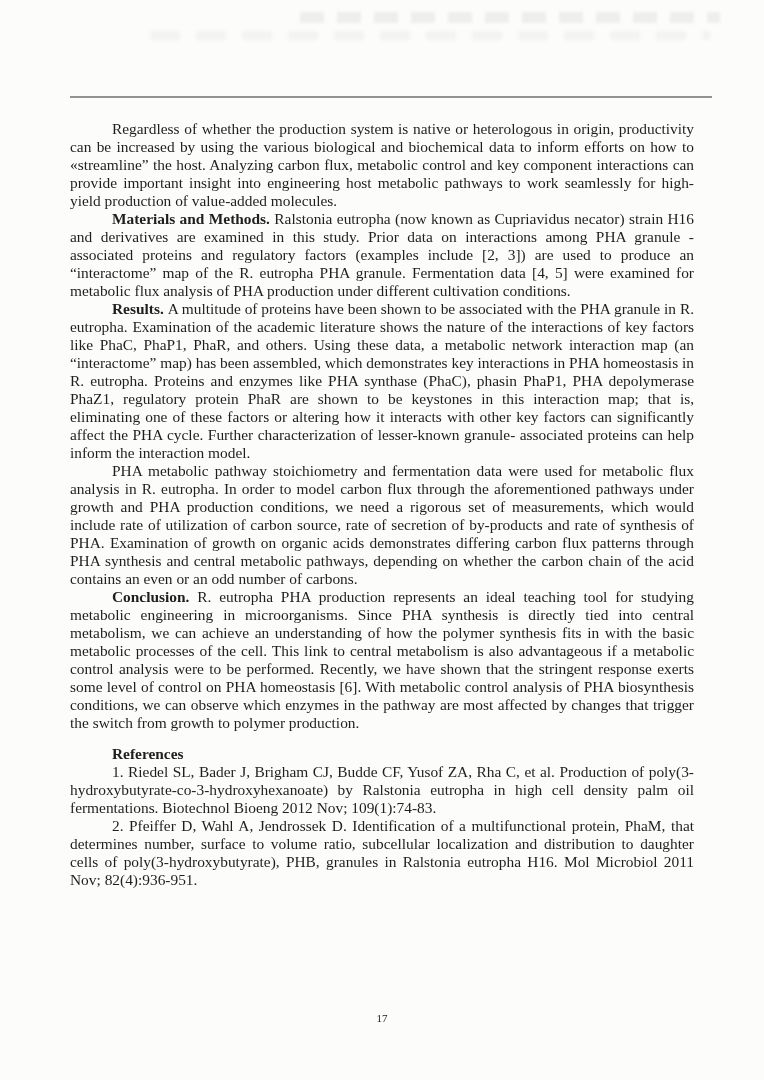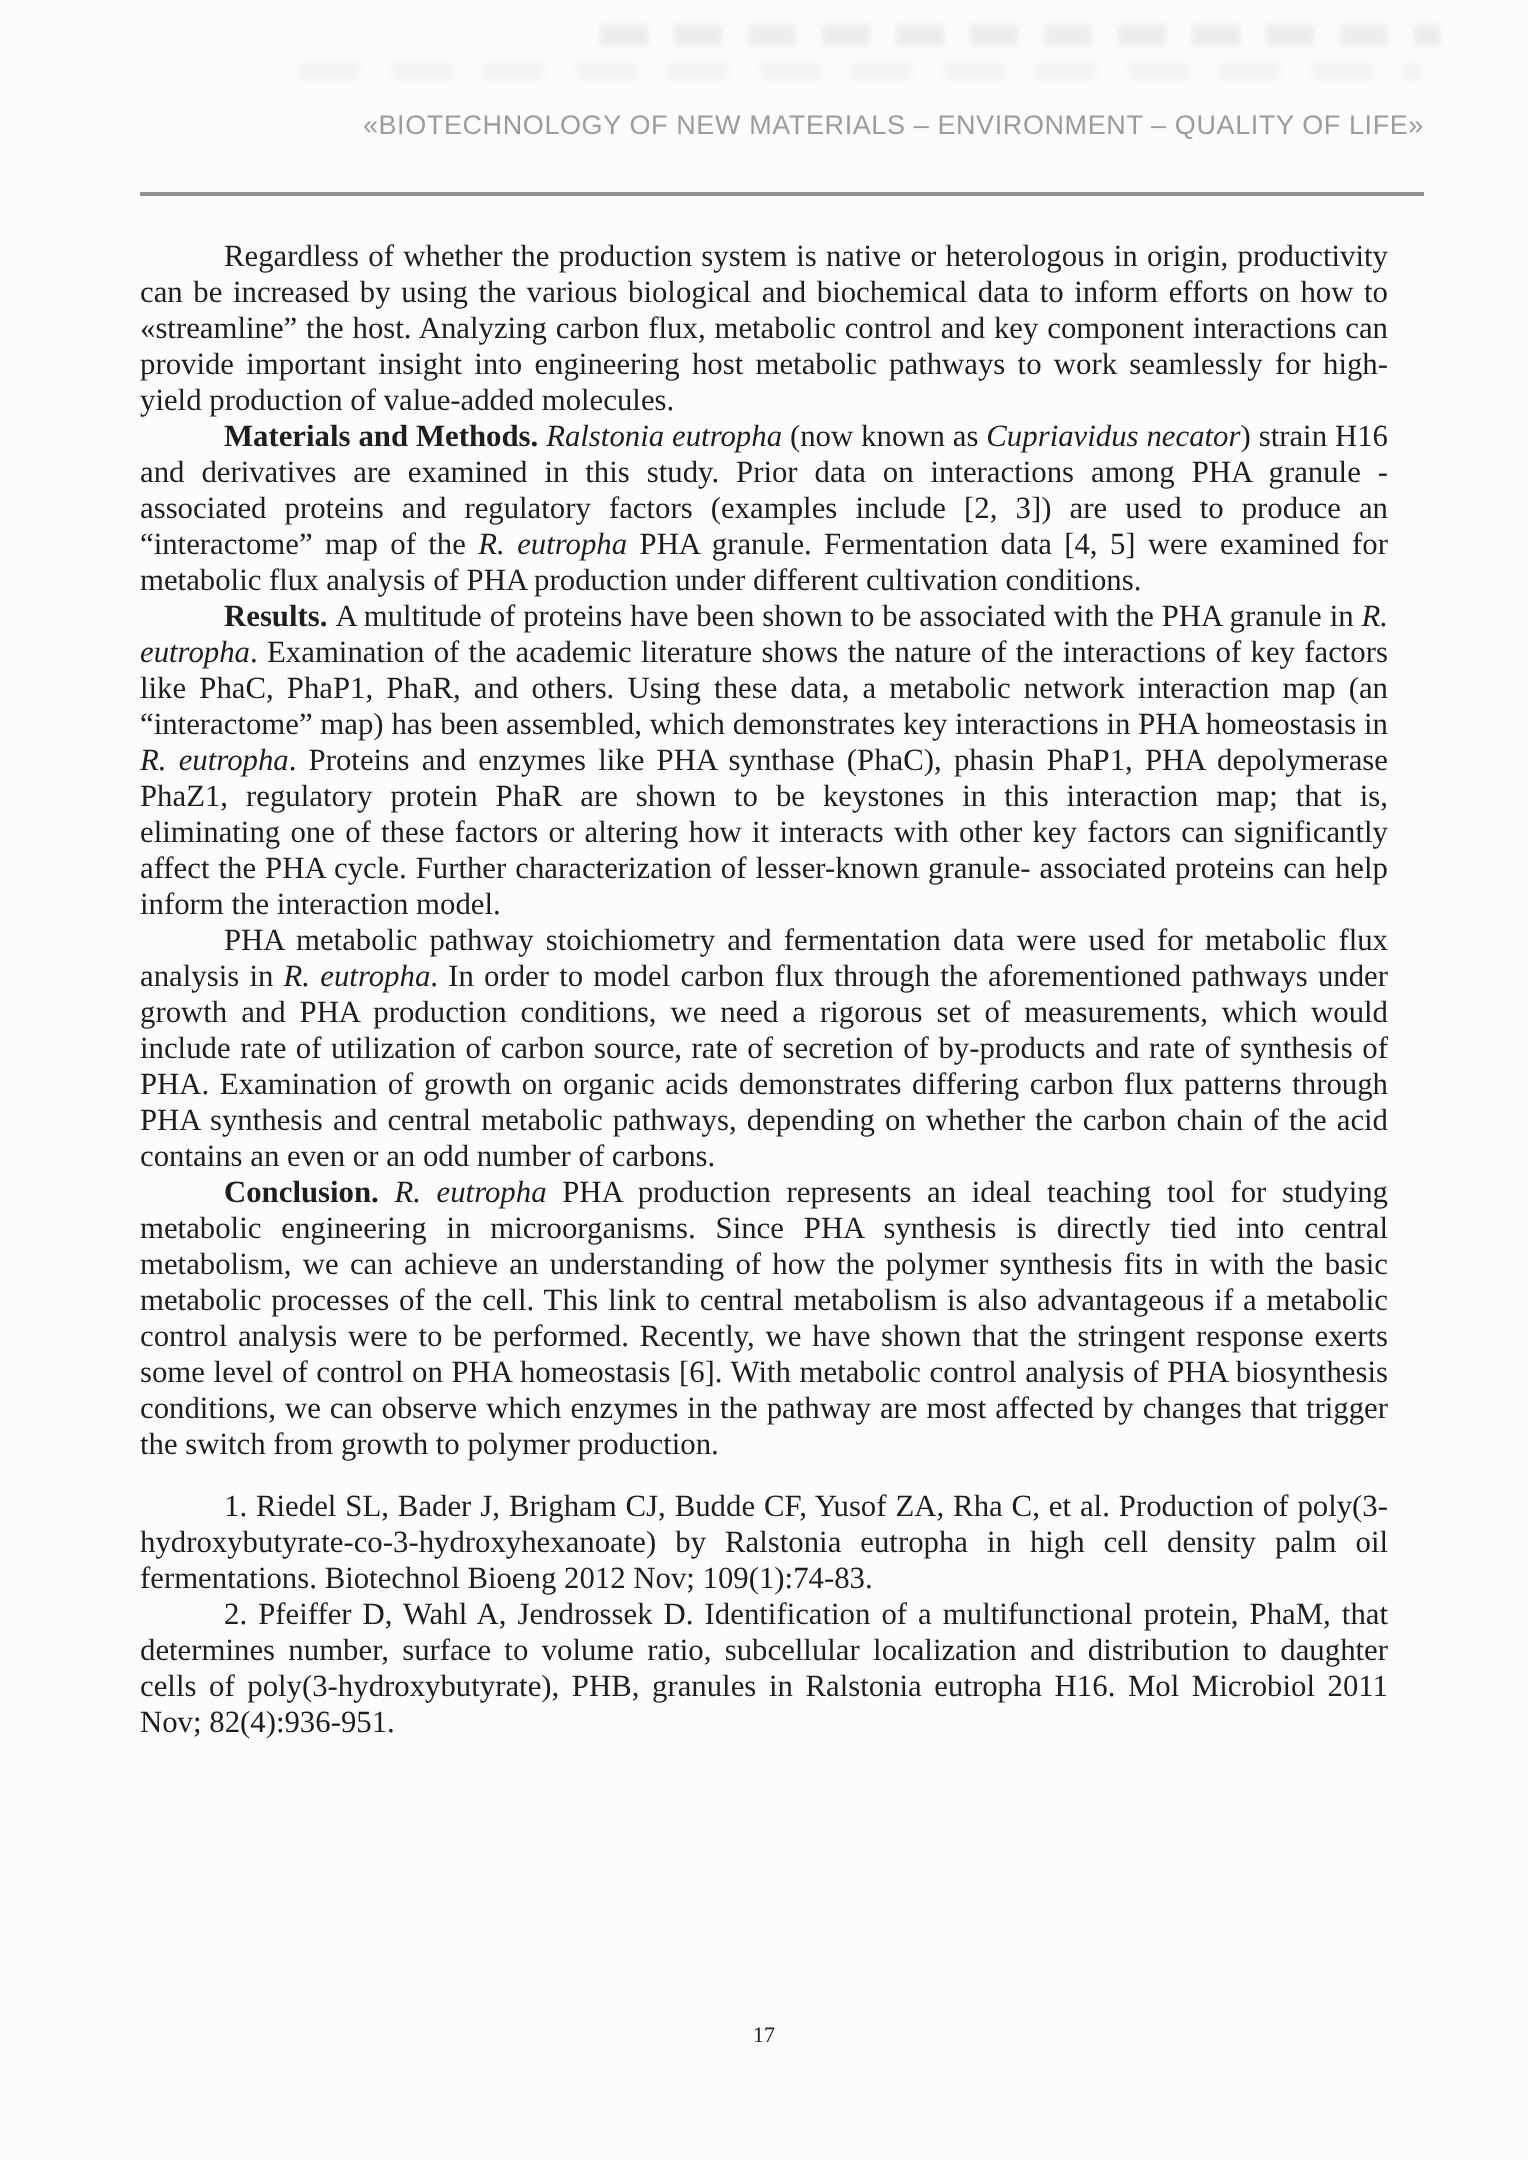--- a/index.html
+++ b/index.html
@@ -57,21 +57,21 @@
     font-size: 15.4px;
     line-height: 18px;
     color: #1e1e1e;
     text-align: justify;
   }
   .content p {
     margin: 0;
     text-indent: 42px;
   }
   .b { font-weight: bold; }
-  .i { font-style: italic; }
+  .i { }
   .references { margin-top: 13px; }
   .references .ref-heading { font-weight: bold; }
   .page-number {
     position: absolute;
     top: 1012px; left: 0;
     width: 764px;
     text-align: center;
     font-family: "Liberation Serif", serif;
     font-size: 11px;
     color: #222222;
@@ -79,34 +79,34 @@
 </style>
 </head>
 <body>
 
 <div class="page">
 
   <div class="bleed-a"></div>
   <div class="bleed-b"></div>
 
   <div class="page-header">
-    <div>«BIOTECHNOLOGY OF NEW MATERIALS – ENVIRONMENT – QUALITY OF LIFE»</div>
   </div>
 
   <div class="header-rule"></div>
 
   <div class="content">
     <div>
         <p><span>Regardless of whether the production system is native or heterologous in origin, productivity can be increased by using the various biological and biochemical data to inform efforts on how to «streamline” the host. Analyzing carbon flux, metabolic control and key component interactions can provide important insight into engineering host metabolic pathways to work seamlessly for high-yield production of value-added molecules.</span></p>
         <p><span class="b">Materials and Methods. </span><span class="i">Ralstonia eutropha</span><span> (now known as </span><span class="i">Cupriavidus necator</span><span>) strain H16 and derivatives are examined in this study. Prior data on interactions among PHA granule - associated proteins and regulatory factors (examples include [2, 3]) are used to produce an “interactome” map of the </span><span class="i">R. eutropha</span><span> PHA granule. Fermentation data [4, 5] were examined for metabolic flux analysis of PHA production under different cultivation conditions.</span></p>
         <p><span class="b">Results. </span><span>A multitude of proteins have been shown to be associated with the PHA granule in </span><span class="i">R. eutropha</span><span>. Examination of the academic literature shows the nature of the interactions of key factors like PhaC, PhaP1, PhaR, and others. Using these data, a metabolic network interaction map (an “interactome” map) has been assembled, which demonstrates key interactions in PHA homeostasis in </span><span class="i">R. eutropha</span><span>. Proteins and enzymes like PHA synthase (PhaC), phasin PhaP1, PHA depolymerase PhaZ1, regulatory protein PhaR are shown to be keystones in this interaction map; that is, eliminating one of these factors or altering how it interacts with other key factors can significantly affect the PHA cycle. Further characterization of lesser-known granule- associated proteins can help inform the interaction model.</span></p>
         <p><span>PHA metabolic pathway stoichiometry and fermentation data were used for metabolic flux analysis in </span><span class="i">R. eutropha</span><span>. In order to model carbon flux through the aforementioned pathways under growth and PHA production conditions, we need a rigorous set of measurements, which would include rate of utilization of carbon source, rate of secretion of by-products and rate of synthesis of PHA. Examination of growth on organic acids demonstrates differing carbon flux patterns through PHA synthesis and central metabolic pathways, depending on whether the carbon chain of the acid contains an even or an odd number of carbons.</span></p>
         <p><span class="b">Conclusion. </span><span class="i">R. eutropha</span><span> PHA production represents an ideal teaching tool for studying metabolic engineering in microorganisms. Since PHA synthesis is directly tied into central metabolism, we can achieve an understanding of how the polymer synthesis fits in with the basic metabolic processes of the cell. This link to central metabolism is also advantageous if a metabolic control analysis were to be performed. Recently, we have shown that the stringent response exerts some level of control on PHA homeostasis [6]. With metabolic control analysis of PHA biosynthesis conditions, we can observe which enzymes in the pathway are most affected by changes that trigger the switch from growth to polymer production.</span></p>
       </div>
     <div class="references">
+      <p class="ref-heading">References</p>
       <div>
           <p>1. Riedel SL, Bader J, Brigham CJ, Budde CF, Yusof ZA, Rha C, et al. Production of poly(3- hydroxybutyrate-co-3-hydroxyhexanoate) by Ralstonia eutropha in high cell density palm oil fermentations. Biotechnol Bioeng 2012 Nov; 109(1):74-83.</p>
           <p>2. Pfeiffer D, Wahl A, Jendrossek D. Identification of a multifunctional protein, PhaM, that determines number, surface to volume ratio, subcellular localization and distribution to daughter cells of poly(3-hydroxybutyrate), PHB, granules in Ralstonia eutropha H16. Mol Microbiol 2011 Nov; 82(4):936-951.</p>
         </div>
     </div>
   </div>
 
   <div class="page-number">17</div>
 
 </div>

